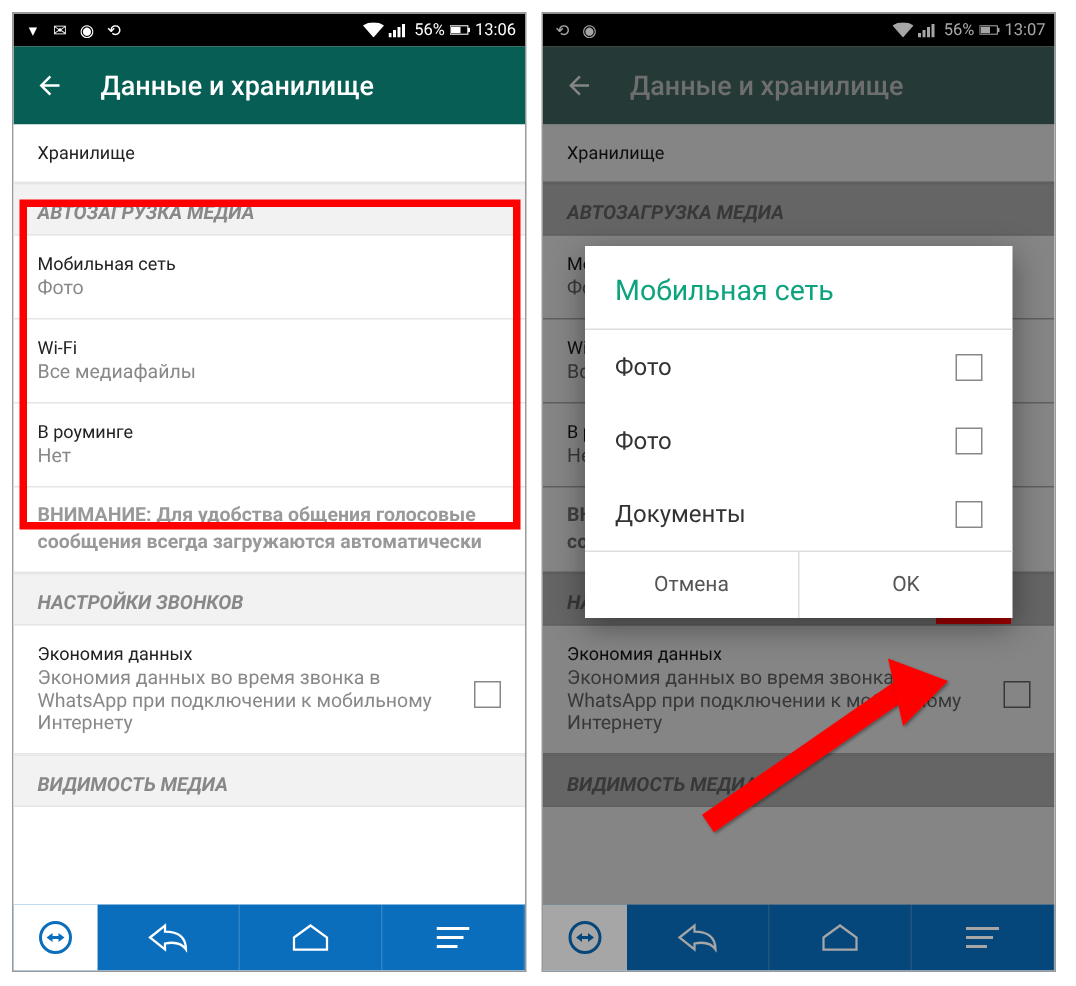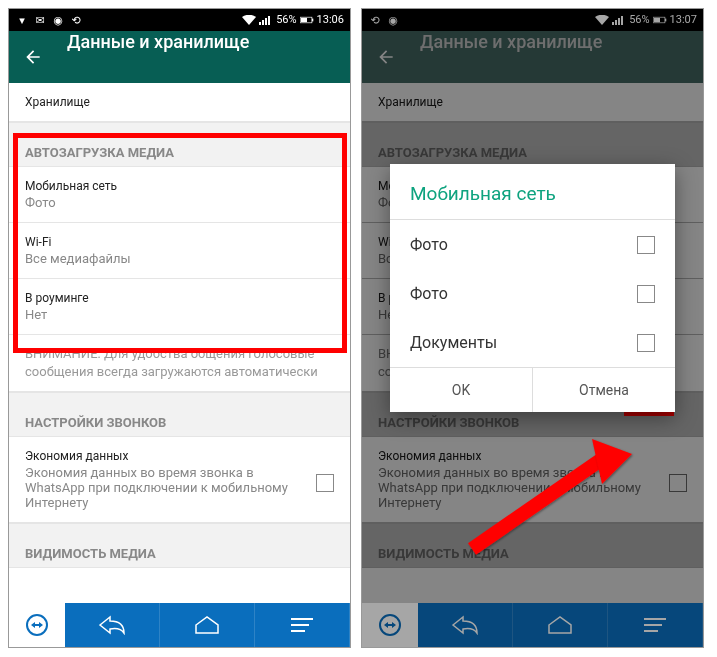--- a/index.html
+++ b/index.html
@@ -2,29 +2,29 @@
 <html><head>
   <meta charset="utf-8">
   <style>
     * { margin: 0; padding: 0; box-sizing: border-box; font-family: Roboto, Arial, sans-serif; }
     body { background: #fff; padding: 8px; display: flex; gap: 10px; }
     .phone { width: 343px; height: 640px; border: 1px solid #999; position: relative; overflow: hidden; background: #fff; }
     .statusbar { height: 22px; background: #000; color: #fff; display: flex; align-items: center; padding: 0 6px; font-size: 11px; }
     .sb-left { display: flex; gap: 4px; }
     .sb-right { margin-left: auto; display: flex; align-items: flex-start; gap: 3px; }
     .sb-icon { width: 14px; height: 14px; display: flex; align-items: center; justify-content: center; }
-    .appbar { height: 52px; background: #075E54; color: #fff; display: flex; padding: 0 14px; }
+    .appbar { height: 52px; background: #075E54; color: #fff; display: flex; align-items: center; padding: 0 14px; }
     .appbar .back { margin-right: 24px; display: flex; align-items: center; }
     .appbar .title { font-size: 18px; font-weight: 500; }
     .content { background: #fff; height: calc(100% - 22px - 52px - 44px); overflow: hidden; }
     .row { padding: 12px 16px; border-bottom: 1px solid #e5e5e5; }
     .row-title { font-size: 12px; color: #222; }
     .row-sub { font-size: 13px; color: #888; margin-top: 2px; }
-    .section-label { padding: 22px 16px 6px; font-size: 13px; font-weight: 700; color: #888; background: #f2f2f2; border-top: 1px solid #e5e5e5; border-bottom: 1px solid #e5e5e5; }
-    .caption { padding: 10px 16px; font-size: 13px; color: #999; line-height: 1.4; border-bottom: 1px solid #e5e5e5; }
+    .section-label { padding: 12px 16px 6px; font-size: 13px; font-weight: 700; color: #888; background: #f2f2f2; border-top: 1px solid #e5e5e5; border-bottom: 1px solid #e5e5e5; font-style: italic; }
+    .caption { padding: 10px 16px; font-size: 13px; color: #999; line-height: 1.4; border-bottom: 1px solid #e5e5e5; font-weight: bold; }
     .row-checkbox { display: flex; align-items: center; justify-content: space-between; }
     .row-checkbox .text { flex: 1; padding-right: 10px; }
     .chk { width: 18px; height: 18px; border: 1.5px solid #888; margin-top: 6px; flex-shrink: 0; }
     .navbar { position: absolute; bottom: 0; left: 0; right: 0; height: 44px; background: #0a6ebd; display: flex; }
     .nav-btn { flex: 1; display: flex; align-items: center; justify-content: center; color: #fff; border-right: 1px solid rgba(255,255,255,0.15); }
     .nav-btn.tv { flex: 0 0 56px; background: #fff; }
     .highlight-red { position: absolute; border: 5px solid #ff0000; pointer-events: none; z-index: 5; }
     .dim { position: absolute; inset: 0; background: rgba(0,0,0,0.35); z-index: 6; }
     .dialog { position: absolute; left: 28px; right: 28px; top: 155px; background: #fff; z-index: 7; box-shadow: 0 6px 20px rgba(0,0,0,0.4); }
     .dlg-title { padding: 18px 20px 14px; font-size: 19px; color: #0ea37f; border-bottom: 1px solid #ddd; }
@@ -226,22 +226,22 @@
     </div>
     <div class="dlg-item">
       <span>Фото</span>
       <span class="dlg-chk"></span>
     </div>
     <div class="dlg-item">
       <span>Документы</span>
       <span class="dlg-chk"></span>
     </div>
     <div class="dlg-actions">
+      <div class="dlg-btn">Отмена</div>
       <div class="dlg-btn">OK</div>
-      <div class="dlg-btn">Отмена</div>
     </div>
   </div>
 
   <div class="highlight-red" style="left:262px; top:203px; width:50px; height:204px;"></div>
 
   <svg class="arrow" style="left:100px; top:420px;" width="180" height="130" viewBox="0 0 180 130">
     <defs>
         <filter id="sh">
           <feDropShadow dx="1" dy="1" stdDeviation="1" flood-opacity="0.4"></feDropShadow>
         </filter>

